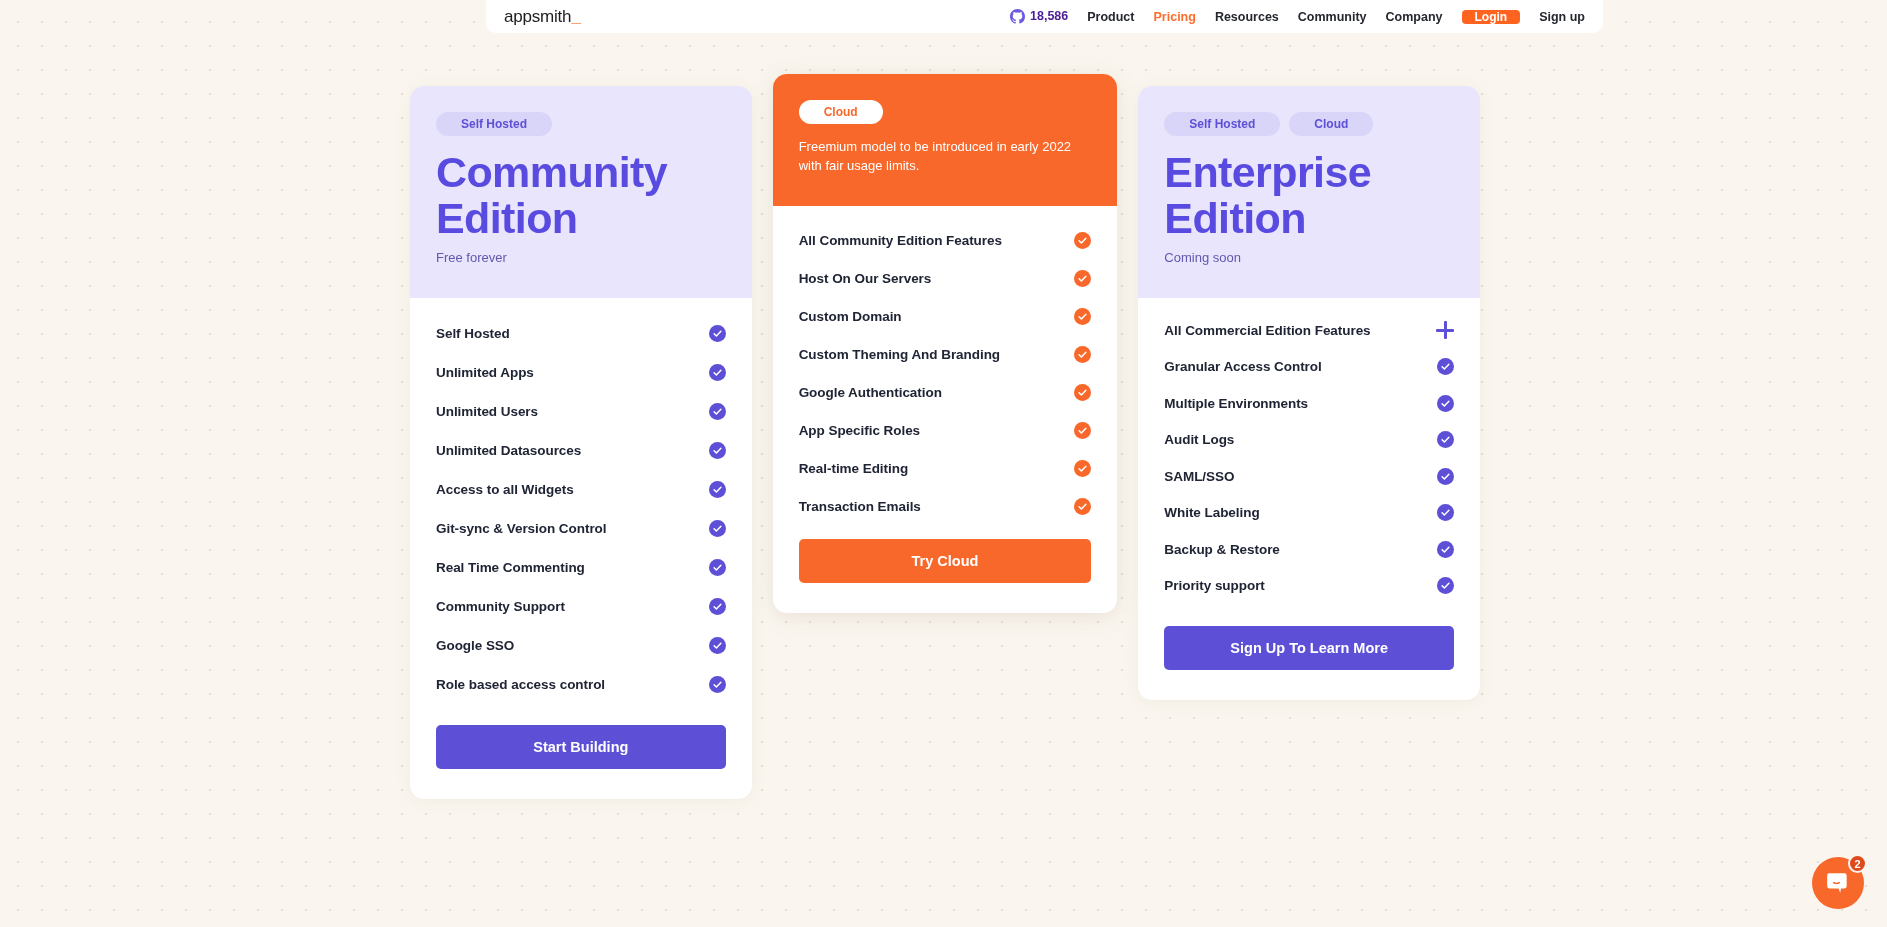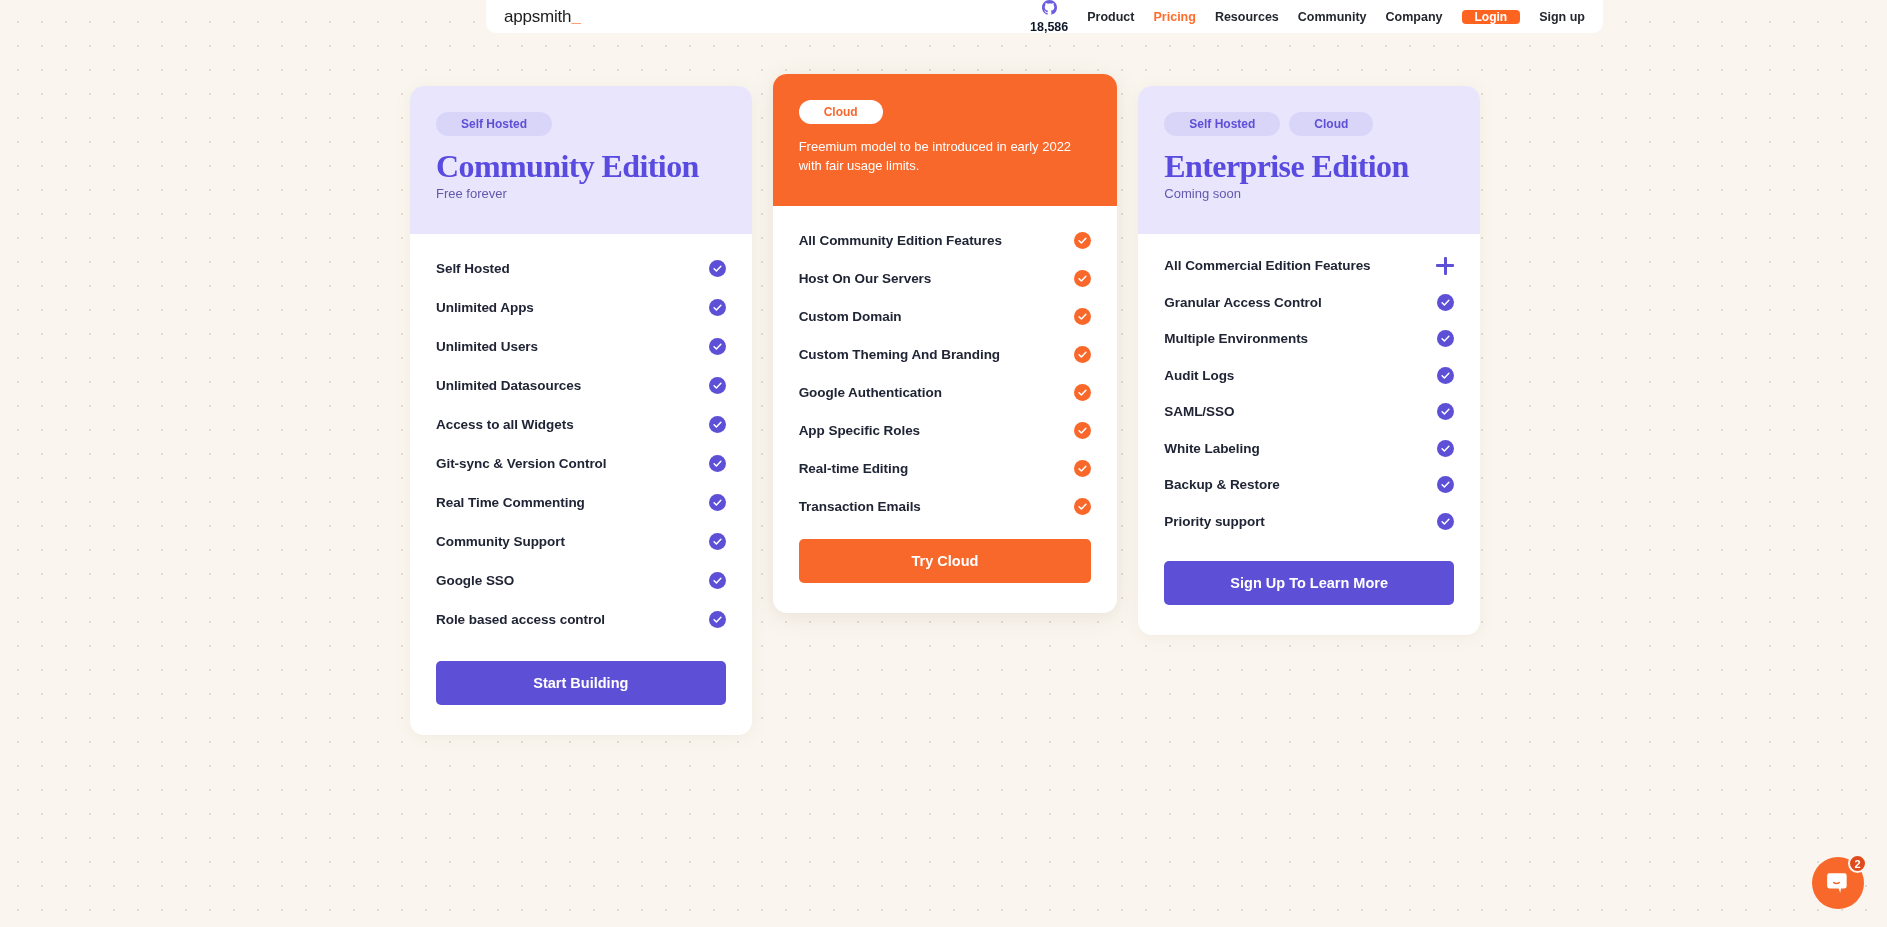--- a/index.html
+++ b/index.html
@@ -46,27 +46,26 @@
   .nav-right {
     margin-left: auto;
     display: flex;
     align-items: center;
     gap: 19px;
     height: 100%;
   }
 
   .gh-counter {
     display: flex;
-    align-items: center;
+    align-items: flex-start;
     gap: 5px;
-    color: #0f172a;
+    color: #4c1d95;
     font-size: 12.5px;
     font-weight: 600;
     white-space: nowrap;
-    flex-direction: column;
   }
   .gh-counter svg { display: block; }
 
   .nav-link {
     font-size: 12.5px;
     font-weight: 700;
     color: #25272f;
     white-space: nowrap;
     cursor: pointer;
   }
@@ -130,26 +129,25 @@
     font-weight: 600;
     padding: 6px 25px;
     border-radius: 20px;
     white-space: nowrap;
     line-height: 1;
   }
   .badge-lavender { background: #d9d5f9; color: #5d4fd6; }
   .badge-white    { background: #ffffff; color: #f9682b; }
 
   .card-title {
-    font-size: 32px;
+    font-size: 43px;
     font-weight: 800;
     line-height: 1.06;
     letter-spacing: -0.6px;
-    margin-bottom: 1px;
-    font-family: Liberation Serif, serif;
+    margin-bottom: 8px;
   }
   .title-purple { color: #5a4be0; }
   .title-white  { color: #ffffff; }
 
   .card-sub {
     font-size: 13px;
     font-weight: 400;
     line-height: 1.45;
   }
   .sub-purple { color: #6258ae; }

